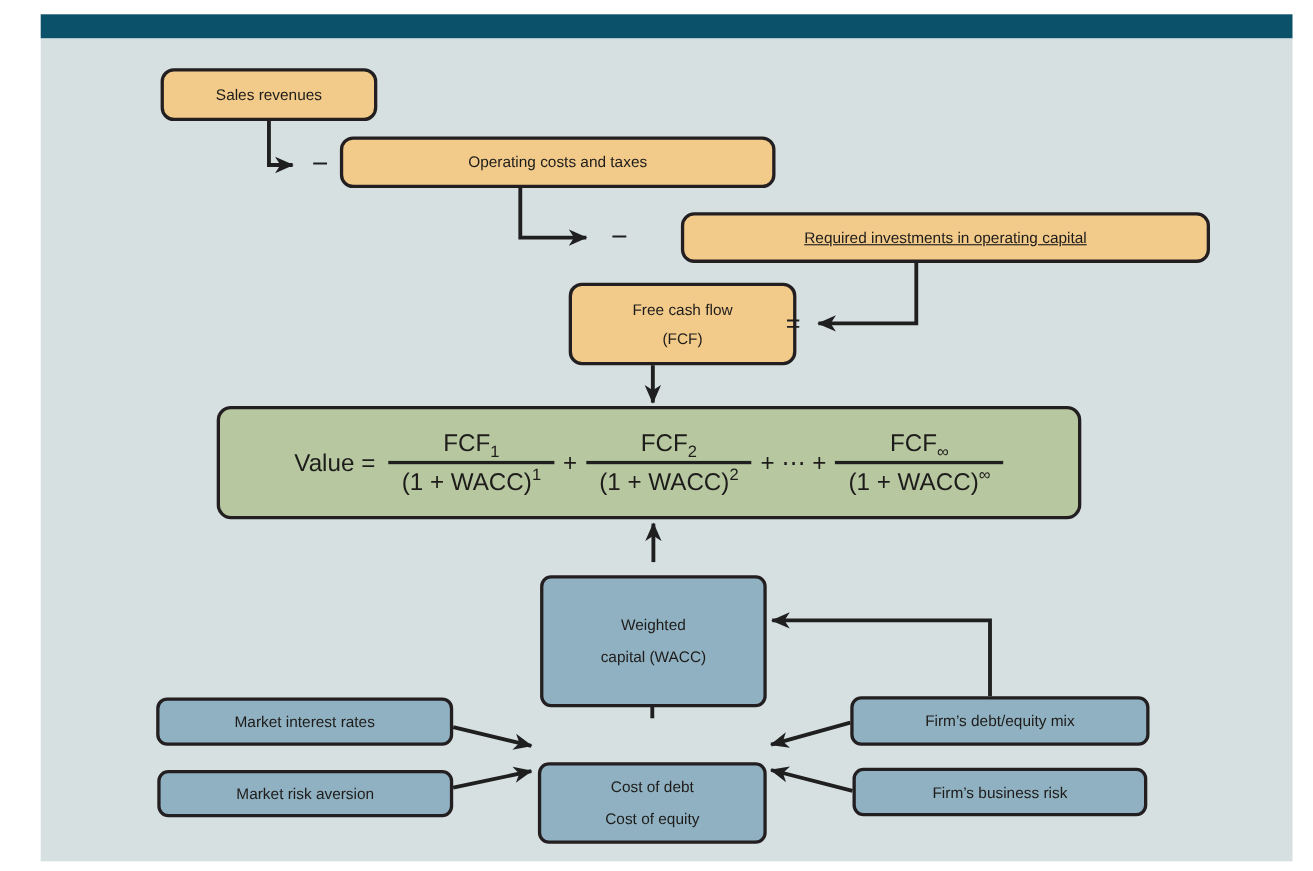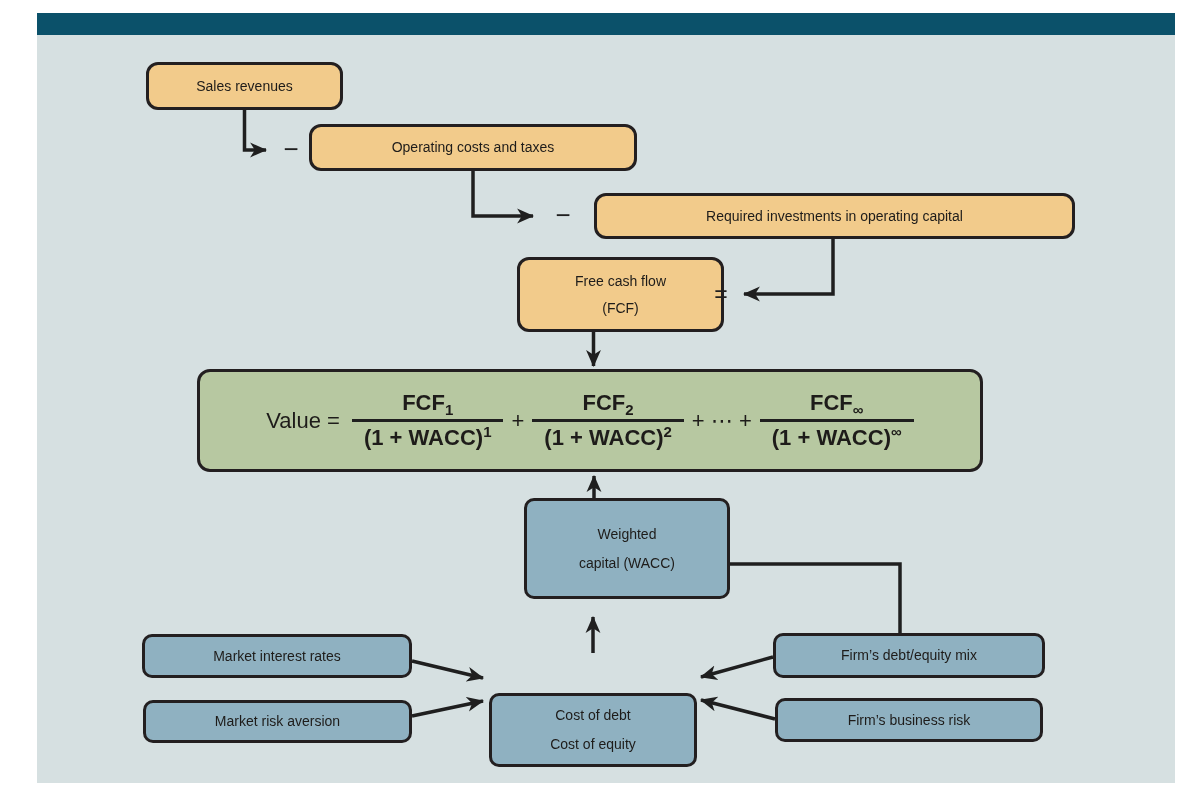--- a/index.html
+++ b/index.html
@@ -8,36 +8,36 @@
   .header-bar{position:absolute;left:37px;top:13px;width:1138px;height:22px;background:#0b516a;}
   .panel{position:absolute;left:37px;top:35px;width:1138px;height:748px;background:#d6e0e1;}
   .connectors{position:absolute;left:0;top:0;width:1194px;height:792px;pointer-events:none;}
   .box{position:absolute;box-sizing:border-box;border:3px solid #231f20;
        display:flex;flex-direction:column;align-items:center;justify-content:center;
        text-align:center;font-size:14px;line-height:27px;}
   .orange{background:#f2cb8b;border-radius:12px;}
   .blue{background:#8fb1c1;border-radius:10px;}
   .green{background:#b7c8a1;border-radius:13px;}
   .b-sales{left:146px;top:62px;width:197px;height:48px;}
-  .b-operating{left:309px;top:124px;width:328px;height:47px;text-align:right;}
-  .b-required{left:594px;top:193px;width:481px;height:46px;}
+  .b-operating{left:309px;top:124px;width:396px;height:47px;text-align:right;}
+  .b-required{left:619px;top:193px;width:481px;height:46px;text-decoration:underline;}
   .b-fcf{left:490px;top:257px;width:207px;height:75px;margin-left:27px;}
-  .b-wacc{left:491px;top:498px;width:206px;height:101px;line-height:29px;margin-left:33px;}
+  .b-wacc{left:491px;top:523px;width:206px;height:120px;line-height:29px;}
   .b-cost{left:489px;top:653px;width:208px;height:74px;line-height:29px;margin-top:40px;}
   .b-mir{left:142px;top:634px;width:270px;height:44px;}
   .b-mra{left:143px;top:700px;width:269px;height:43px;}
   .b-dem{left:773px;top:633px;width:272px;height:45px;}
   .b-fbr{left:775px;top:698px;width:268px;height:44px;}
   .op{position:absolute;transform:translate(-50%,-50%);font-size:26px;font-weight:400;color:#1f1f1f;}
   .op-eq{font-size:23px;}
   
   .b-formula{left:197px;top:369px;width:786px;height:103px;flex-direction:row;
              justify-content:center;align-items:center;gap:8px;font-size:22px;}
   .frac{display:inline-flex;flex-direction:column;align-items:center;}
-  .fnum,.fden{display:block;padding:0 12px;white-space:nowrap;line-height:1.1;font-weight:bold;}
+  .fnum,.fden{display:block;padding:0 12px;white-space:nowrap;line-height:1.1;}
   .fbar{align-self:stretch;height:3px;background:#1f1f1f;margin:4px 0;}
   .b-formula sub,.b-formula sup{font-size:15px;line-height:0;}
   .f-lhs{white-space:nowrap;margin-right:4px;}
   .f-op{white-space:nowrap;}
 </style>
 </head>
 <body>
 
 <div class="page">
   <div class="header-bar"></div>

